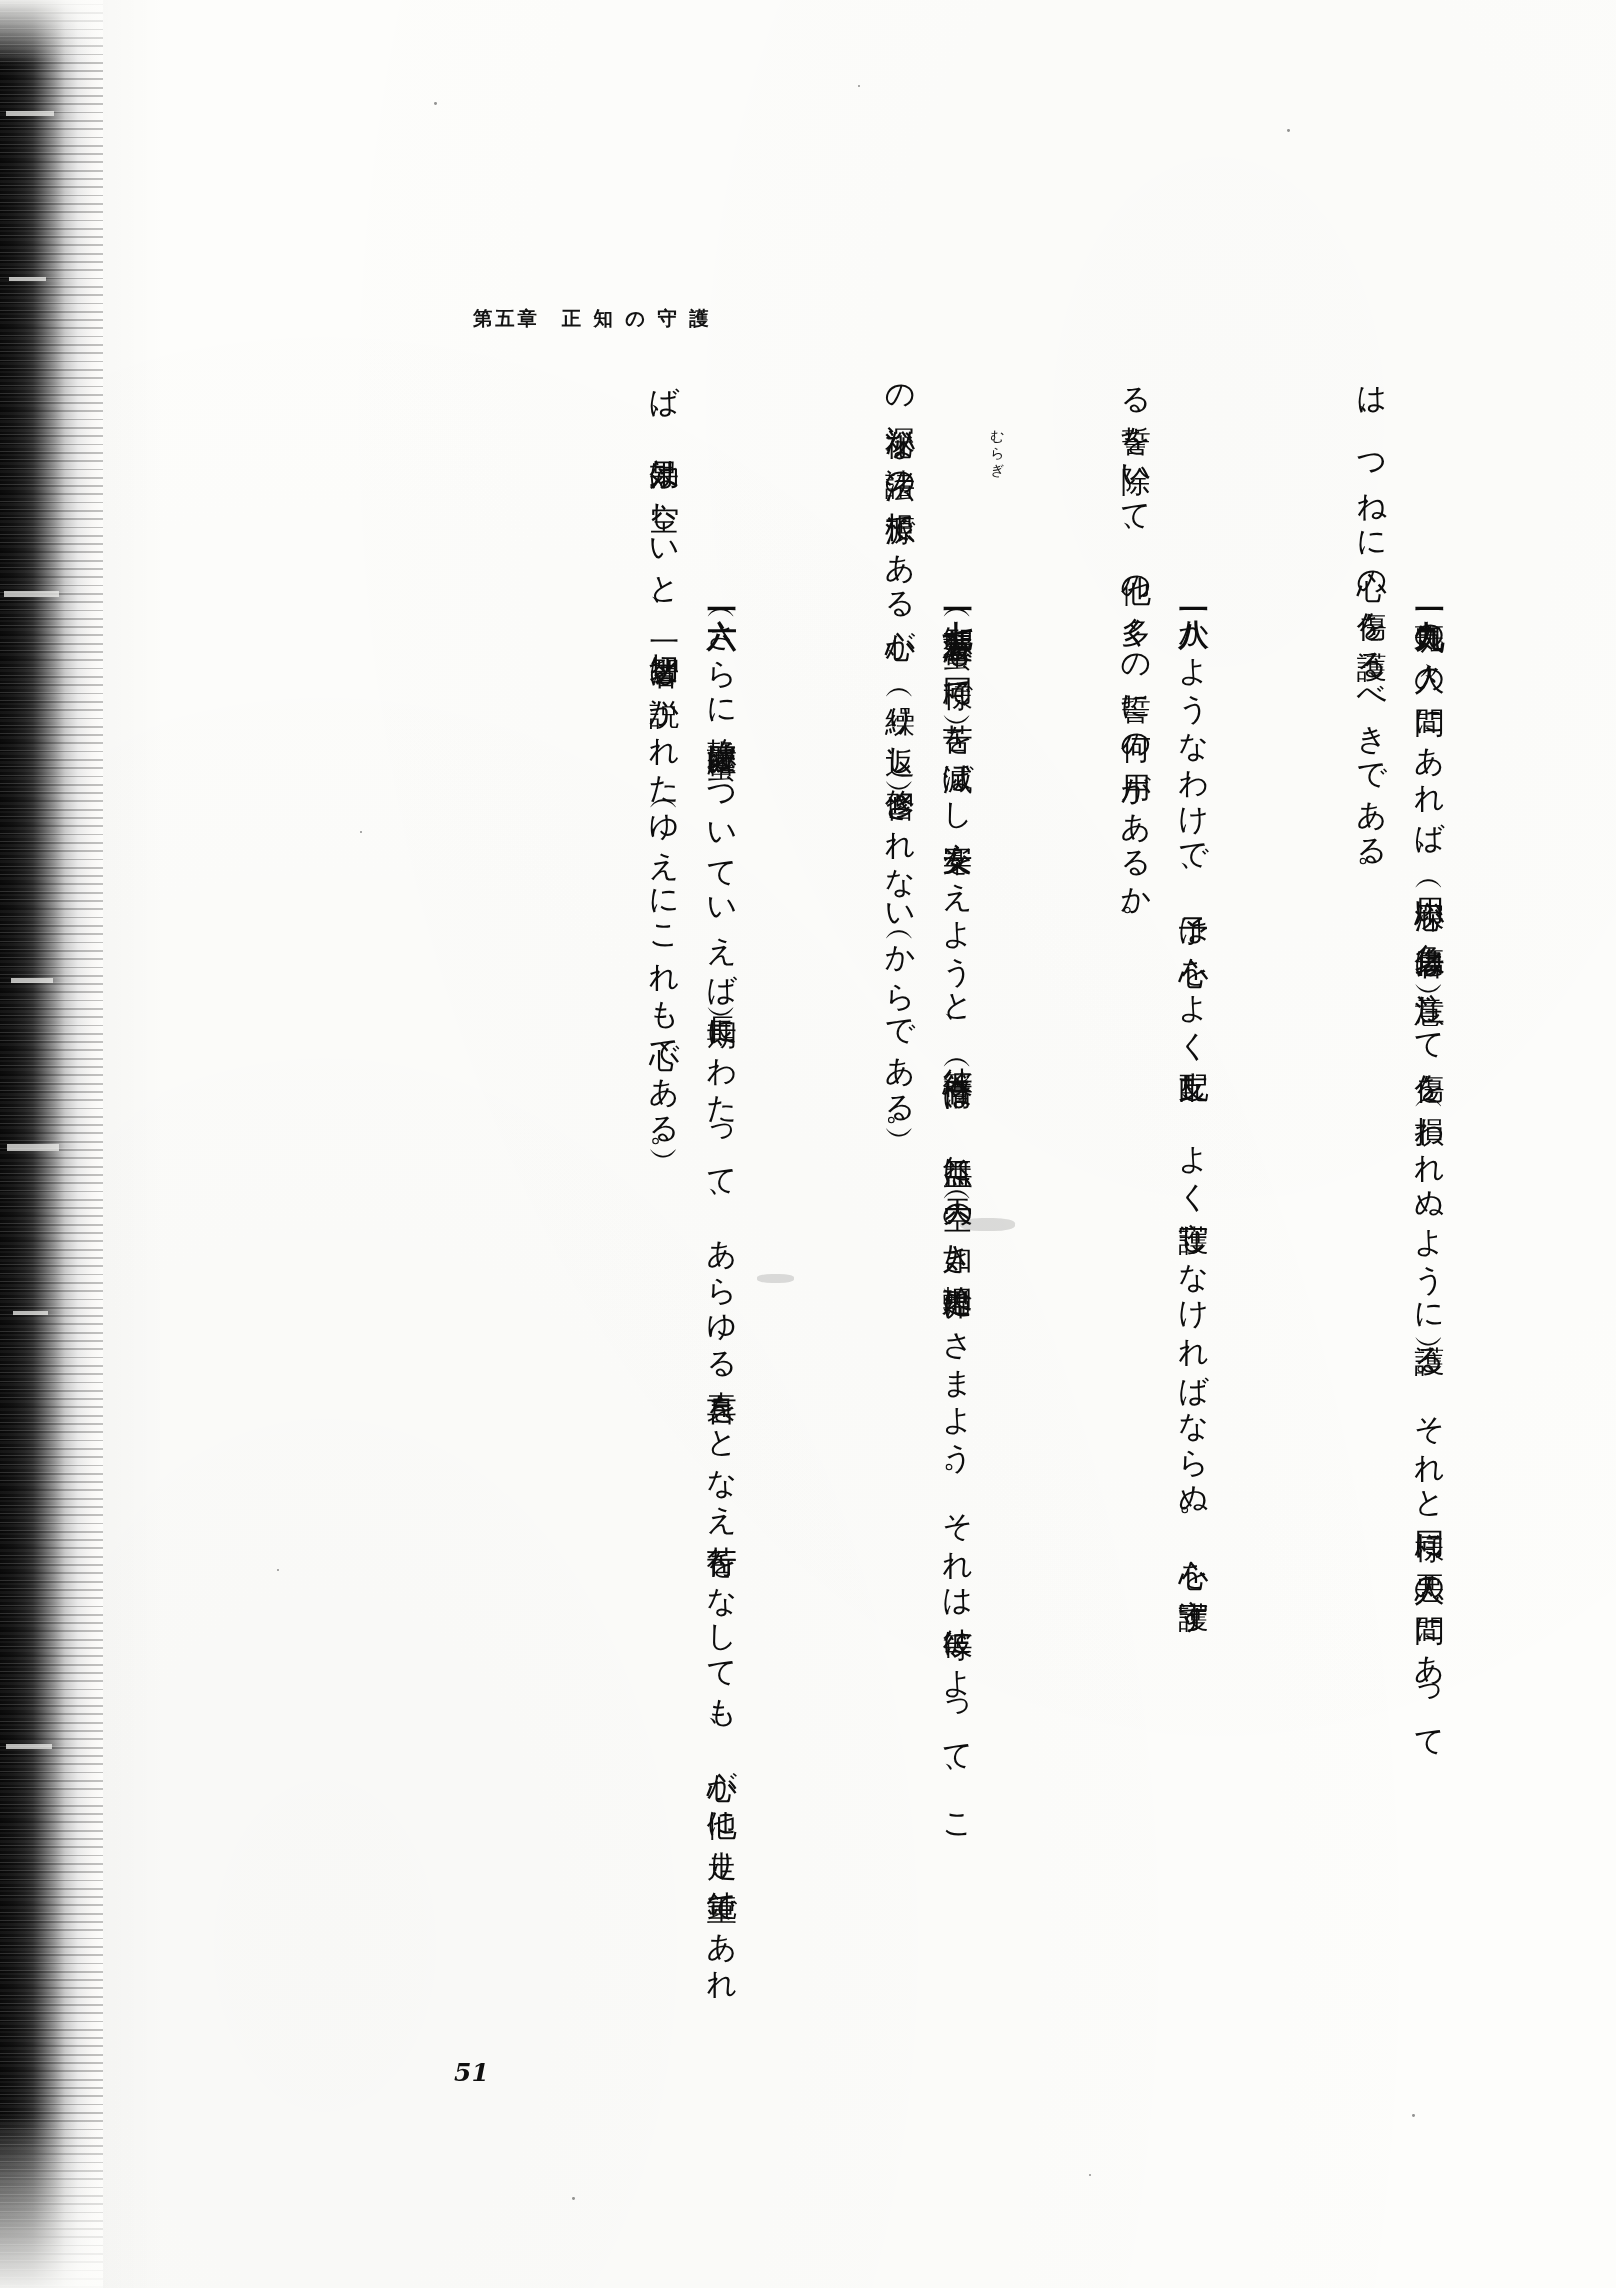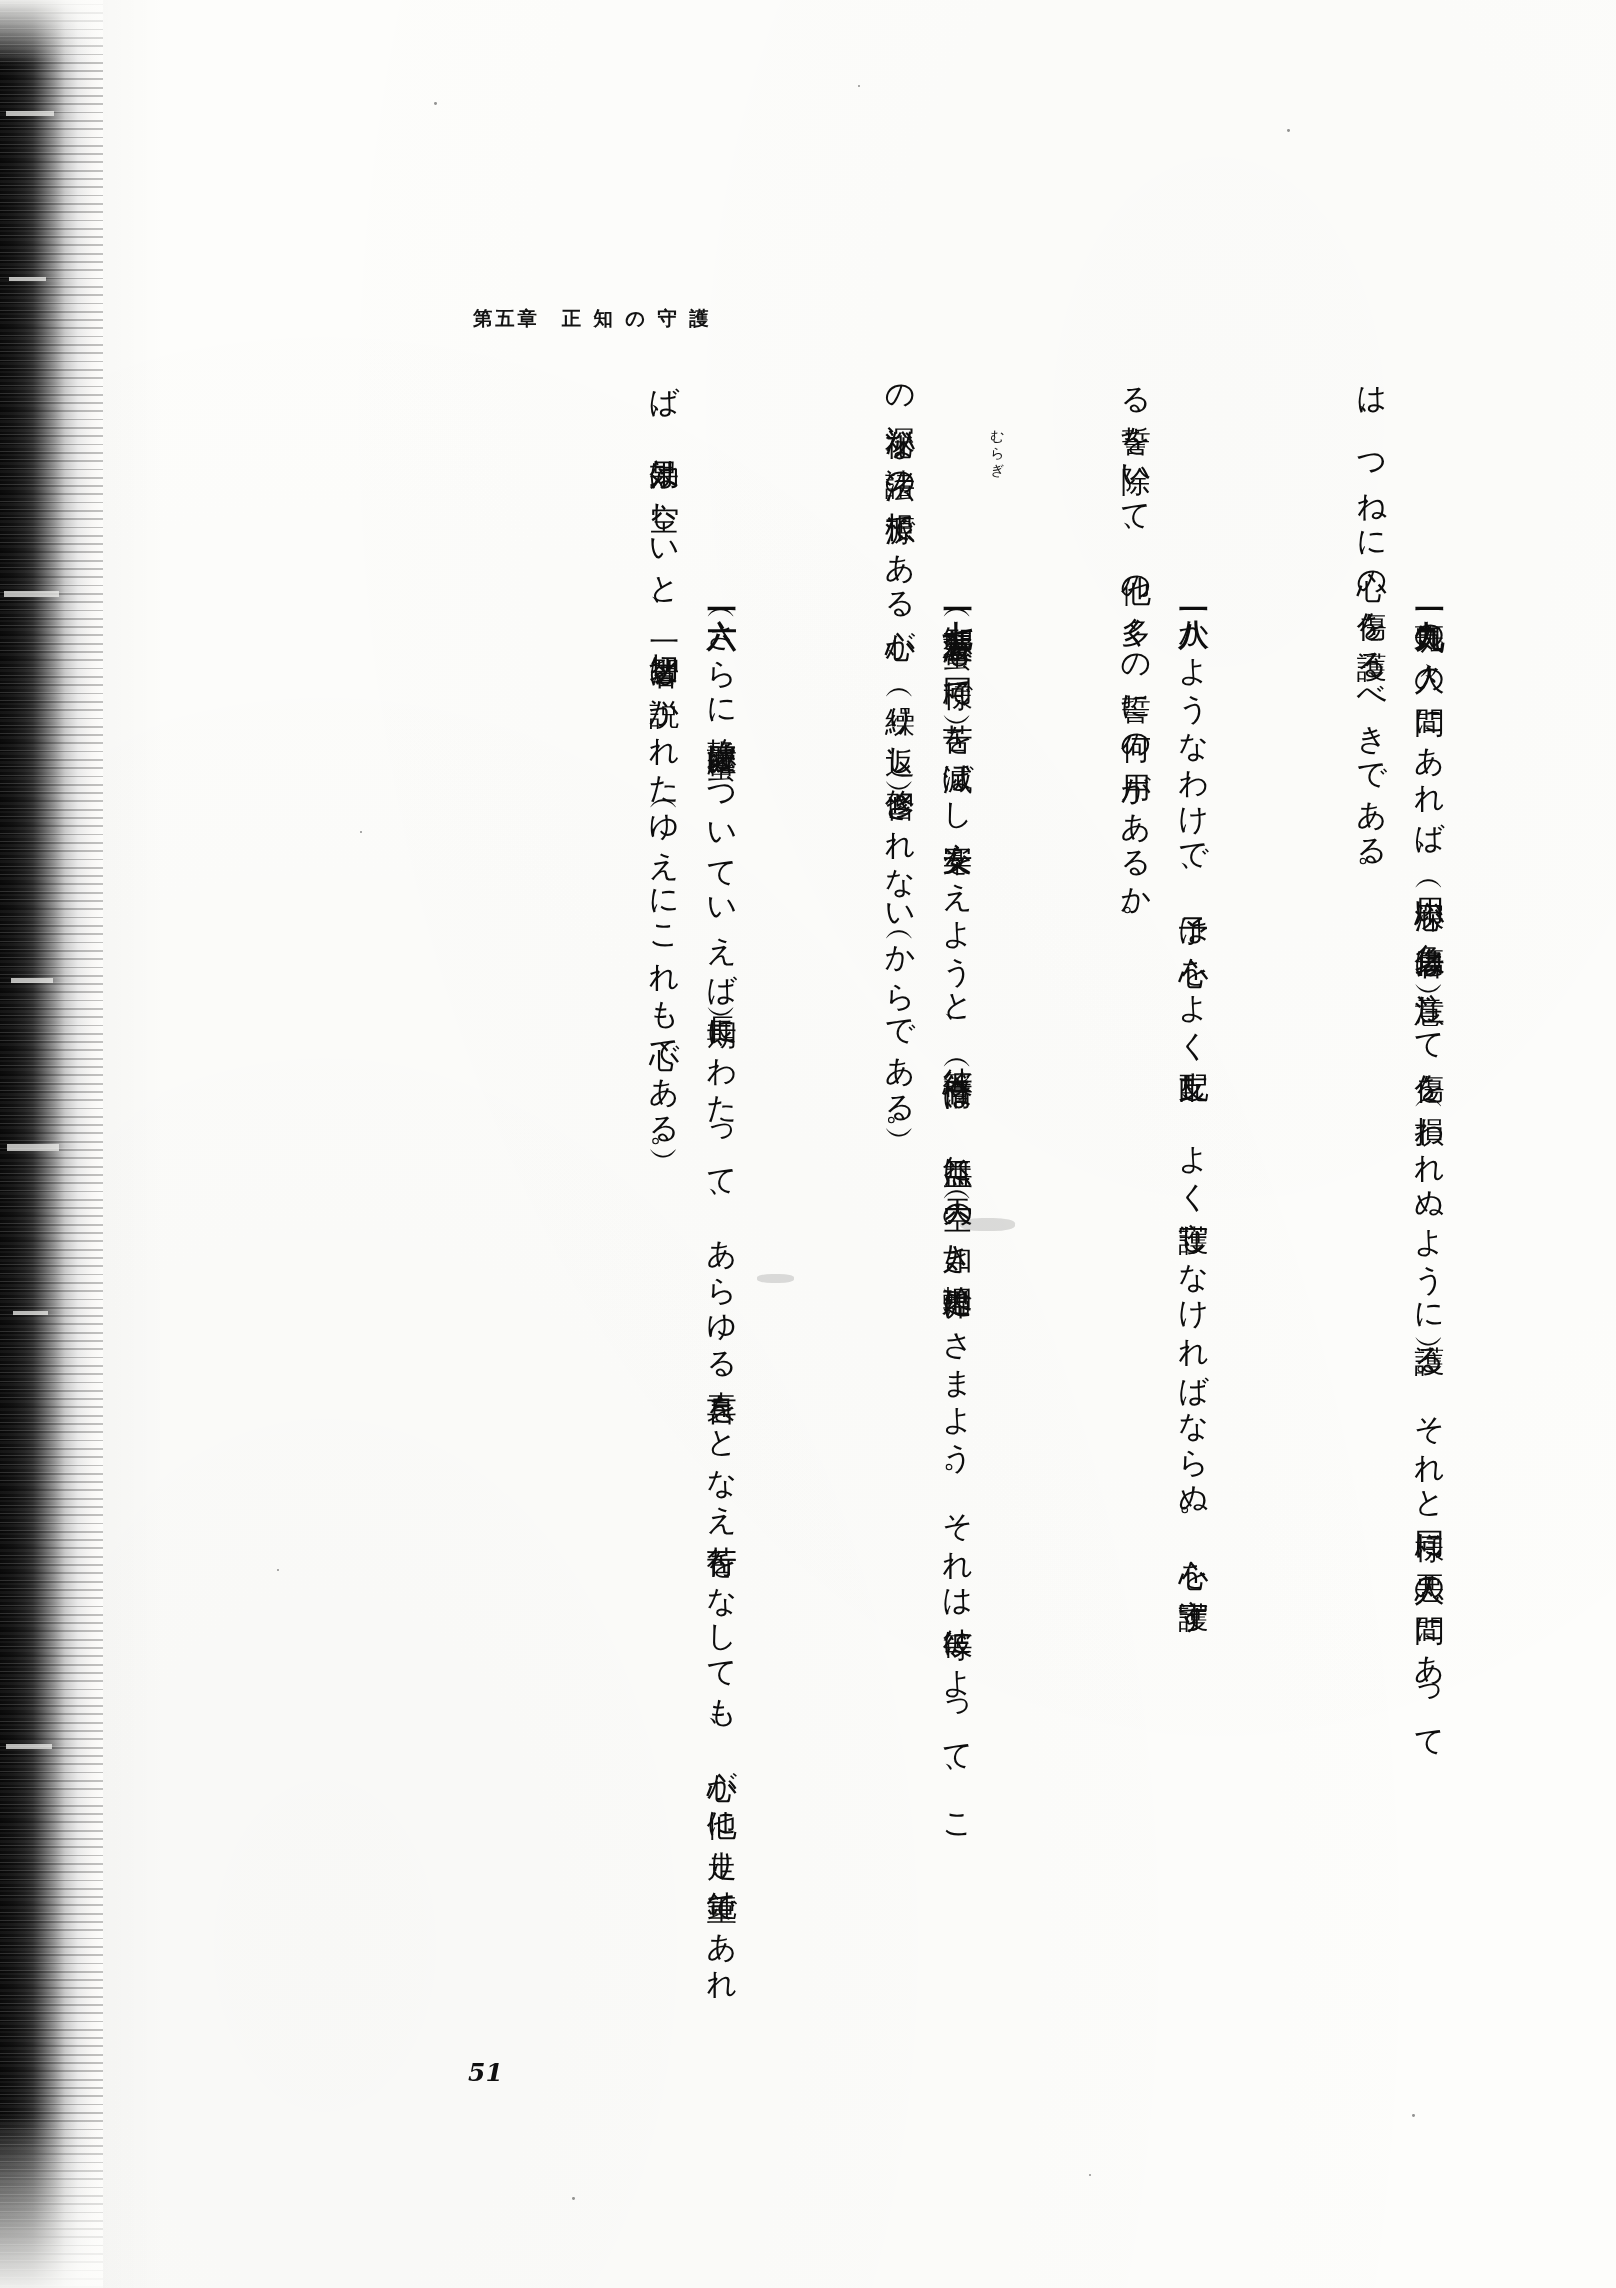--- a/index.html
+++ b/index.html
@@ -141,21 +141,21 @@
     color: #151515;
   }
   .gloss-madara {
     top: 420px;
     right: 620px;
   }
 
   
   .folio {
     position: absolute;
-    left: 468px;
+    left: 454px;
     top: 2058px;
     font-size: 25px;
     font-weight: 700;
     font-style: italic;
     color: #101010;
     font-family: "DejaVu Serif", "Liberation Serif", serif;
   }
 
   
   .smudge {

